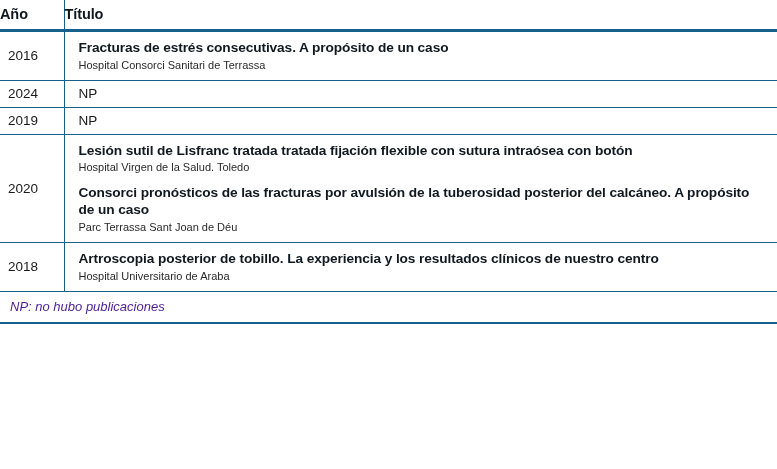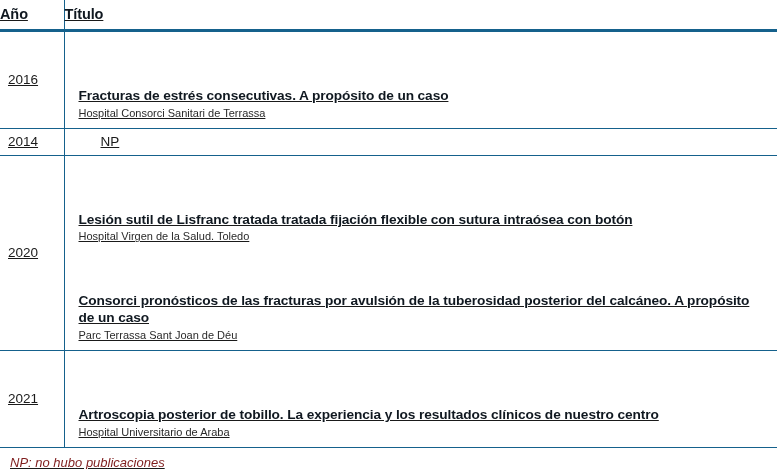--- a/index.html
+++ b/index.html
@@ -13,21 +13,20 @@
     font-family: "Liberation Sans", sans-serif;
     color: #1a1a1a;
     overflow: hidden;
   }
 
   .table-wrap {
     width: 652px;
     height: 469px;
     box-sizing: border-box;
     position: relative;
-    text-decoration: underline;
   }
 
   table.pub-table {
     width: 777px;
     border-collapse: collapse;
     table-layout: fixed;
   }
 
   col.col-year { width: 64px; }
   col.col-title { width: 713px; }
@@ -77,42 +76,40 @@
 
   .entry + .entry {
     margin-top: 9px;
   }
   .entry-title {
     font-weight: bold;
     font-size: 13.7px;
     line-height: 1.28;
     color: #101820;
     letter-spacing: -0.1px;
-    margin-top: 48px;
   }
   .entry-affil {
     font-weight: normal;
     font-size: 11px;
     line-height: 1.3;
     color: #2a2a2a;
     margin-top: 1px;
   }
   .np-text {
     font-size: 13.5px;
     color: #1a1a1a;
-    margin-left: 22px;
   }
 
   
   tfoot td.footnote-cell {
     border-bottom: 2.5px solid #15618c;
     padding: 7px 10px 8px 10px;
     font-style: italic;
     font-size: 13px;
-    color: #7f1d1d;
+    color: #4c1d95;
     text-align: left;
   }
 </style>
 </head>
 <body>
 
 <div class="table-wrap">
   <table class="pub-table">
     <colgroup>
       <col class="col-year">
@@ -130,44 +127,50 @@
         <td class="td-year">2016</td>
         <td class="td-title">
           <div class="entry">
             <div class="entry-title">Fracturas de estrés consecutivas. A propósito de un caso</div>
             <div class="entry-affil">Hospital Consorci Sanitari de Terrassa</div>
           </div>
         </td>
       </tr>
 
       <tr class="data-row compact">
-        <td class="td-year">2014</td>
+        <td class="td-year">2024</td>
         <td class="td-title">
           <div class="np-text">NP</div>
         </td>
       </tr>
 
 
+      <tr class="data-row compact">
+        <td class="td-year">2019</td>
+        <td class="td-title">
+          <div class="np-text">NP</div>
+        </td>
+      </tr>
 
       <tr class="data-row">
         <td class="td-year">2020</td>
         <td class="td-title">
           <div class="entry">
             <div class="entry-title">Lesión sutil de Lisfranc tratada tratada fijación flexible con sutura intraósea con botón</div>
             <div class="entry-affil">Hospital Virgen de la Salud. Toledo</div>
           </div>
           <div class="entry">
             <div class="entry-title">Consorci pronósticos de las fracturas por avulsión de la tuberosidad posterior del calcáneo. A propósito de un caso</div>
             <div class="entry-affil">Parc Terrassa Sant Joan de Déu</div>
           </div>
         </td>
       </tr>
 
       <tr class="data-row">
-        <td class="td-year">2021</td>
+        <td class="td-year">2018</td>
         <td class="td-title">
           <div class="entry">
             <div class="entry-title">Artroscopia posterior de tobillo. La experiencia y los resultados clínicos de nuestro centro</div>
             <div class="entry-affil">Hospital Universitario de Araba</div>
           </div>
         </td>
       </tr>
 
     </tbody>
     <tfoot>

